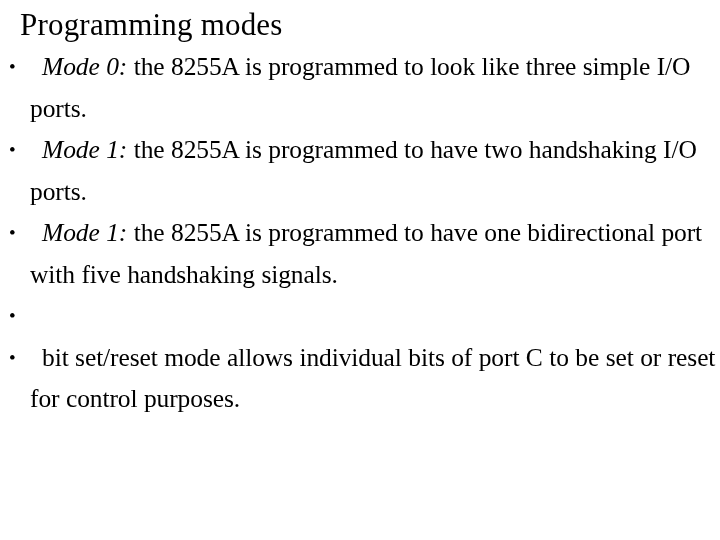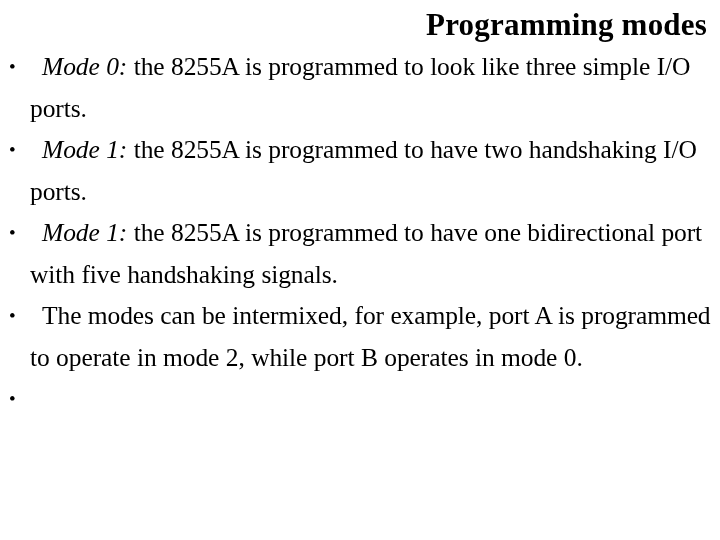--- a/index.html
+++ b/index.html
@@ -14,24 +14,24 @@
     color: #000000;
     overflow: hidden;
   }
   .slide {
     position: relative;
     width: 720px;
     height: 540px;
     box-sizing: border-box;
   }
   .slide-title {
-    text-align: right;
+    text-align: left;
     font-size: 31px;
     line-height: 38px;
-    font-weight: bold;
+    font-weight: normal;
     margin: 0;
     padding: 6px 13px 2px 20px;
     letter-spacing: 0.2px;
   }
   .bullet-list {
     list-style: none;
     margin: 0;
     padding: 0 4px 0 0;
   }
   .bullet-item {
@@ -76,22 +76,22 @@
 
     <li class="bullet-item">
       <span class="bullet-marker">•</span><span class="bullet-emph">Mode 1:</span><span class="bullet-text"> the 8255A is programmed to have two handshaking I/O ports.</span>
     </li>
 
     <li class="bullet-item">
       <span class="bullet-marker">•</span><span class="bullet-emph">Mode 1:</span><span class="bullet-text"> the 8255A is programmed to have one bidirectional port with five handshaking signals.</span>
     </li>
 
     <li class="bullet-item">
-      <span class="bullet-marker">•</span><span class="bullet-emph"></span><span class="bullet-text">The modes can be intermixed, for example, port A is programmed to operate in mode 2, while port B operates in mode 0.</span>
+      <span class="bullet-marker">•</span><span class="bullet-emph"></span>
     </li>
 
     <li class="bullet-item">
-      <span class="bullet-marker">•</span><span class="bullet-emph"></span>
+      <span class="bullet-marker">•</span><span class="bullet-emph"></span><span class="bullet-text">bit set/reset mode allows individual bits of port C to be set or reset for control purposes.</span>
     </li>
 
   </ul>
 
 </div>
 
 </body></html>

